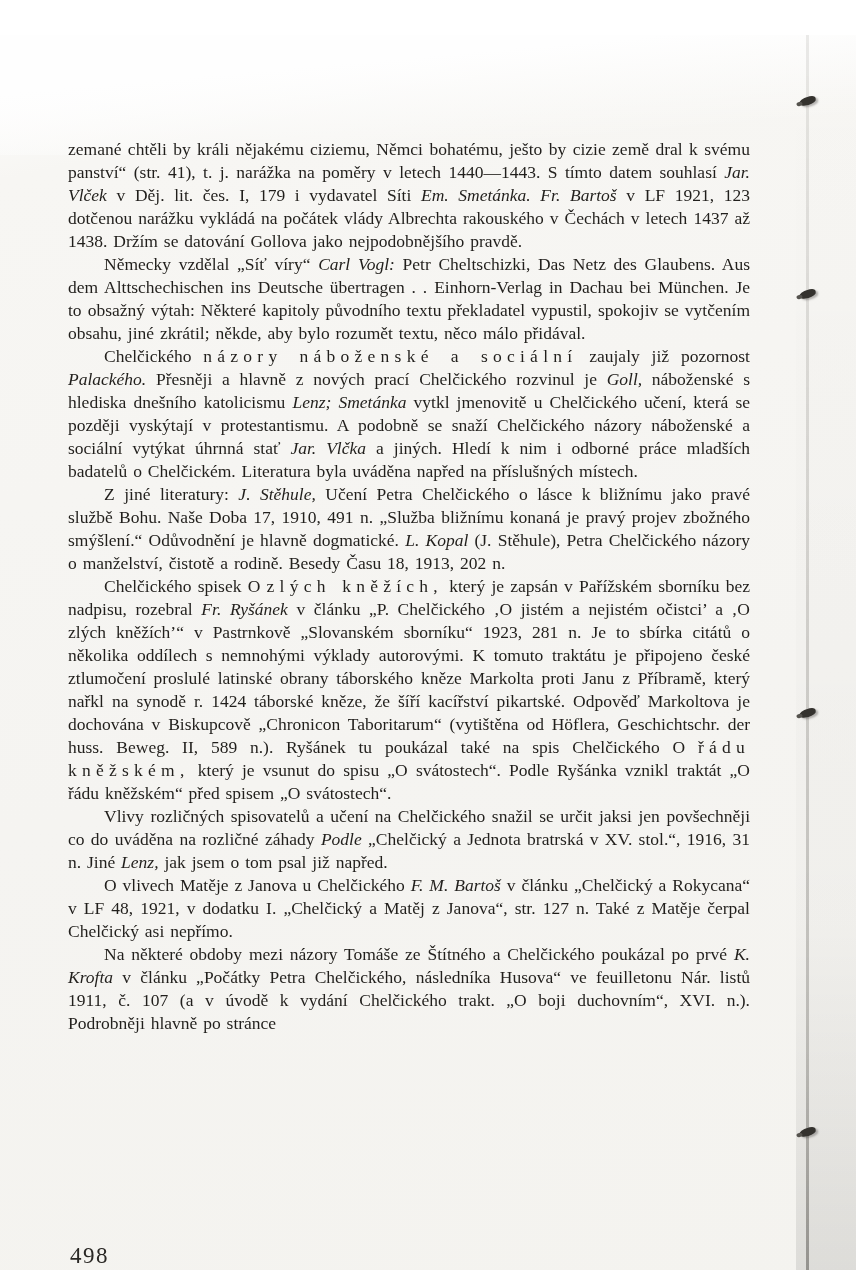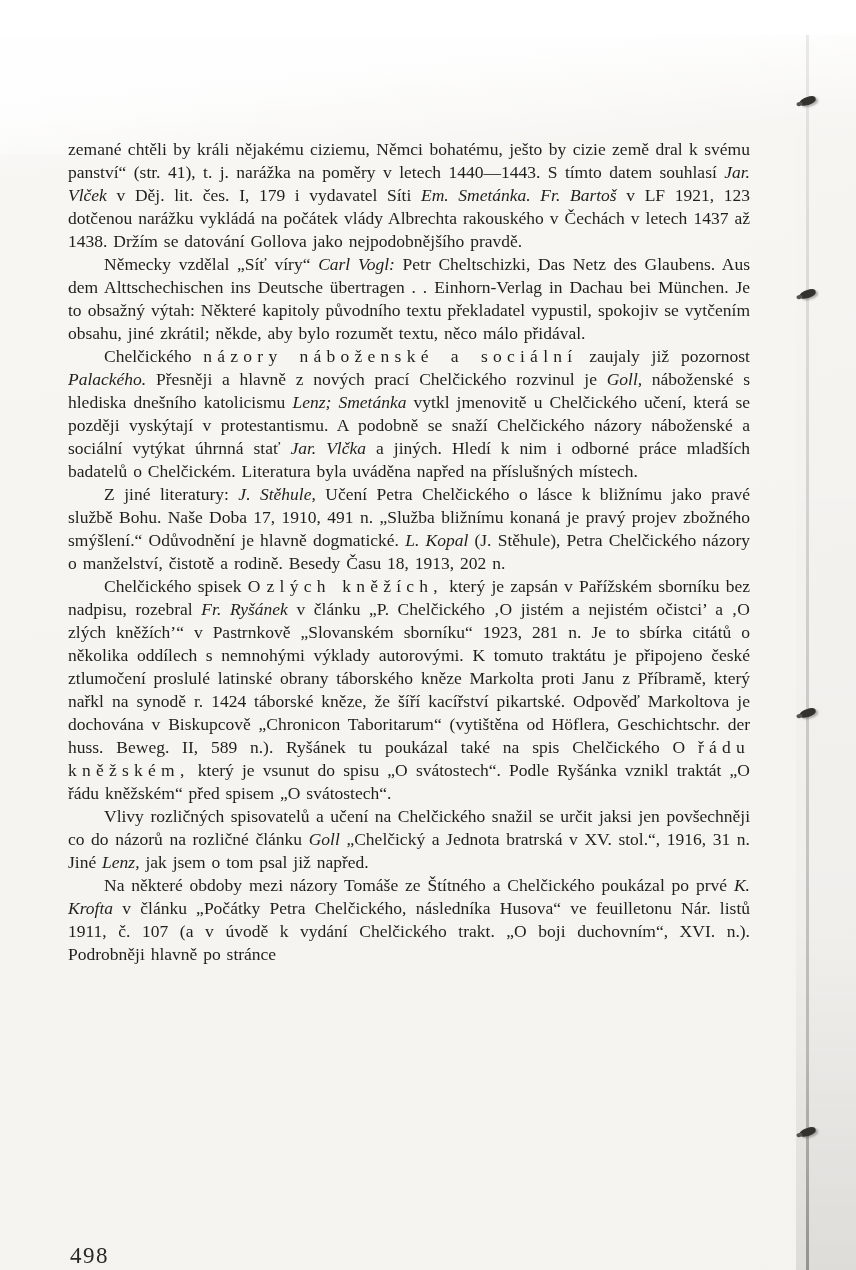--- a/index.html
+++ b/index.html
@@ -99,21 +99,22 @@
 </head>
 <body>
 
 <div class="scanned-page">
   <div class="text-block">
       <p class="noindent"><span class="n">zemané chtěli by králi nějakému ciziemu, Němci bohatému, ješto by cizie země dral k svému panství“ (str. 41), t. j. narážka na poměry v letech 1440—1443. S tímto datem souhlasí </span><span class="i">Jar. Vlček</span><span class="n"> v Děj. lit. čes. I, 179 i vydavatel Síti </span><span class="i">Em. Smetánka. Fr. Bartoš</span><span class="n"> v LF 1921, 123 dotčenou narážku vykládá na počátek vlády Albrechta rakouského v Čechách v letech 1437 až 1438. Držím se datování Gollova jako nejpodobnějšího pravdě.</span></p>
       <p><span class="n">Německy vzdělal „Síť víry“ </span><span class="i">Carl Vogl:</span><span class="n"> Petr Cheltschizki, Das Netz des Glaubens. Aus dem Alttschechischen ins Deutsche übertragen . . Einhorn-Verlag in Dachau bei München. Je to obsažný výtah: Některé kapitoly původního textu překladatel vypustil, spokojiv se vytčením obsahu, jiné zkrátil; někde, aby bylo rozumět textu, něco málo přidával.</span></p>
       <p><span class="n">Chelčického </span><span class="sp">názory náboženské a sociální</span><span class="n"> zaujaly již pozornost </span><span class="i">Palackého.</span><span class="n"> Přesněji a hlavně z nových prací Chelčického rozvinul je </span><span class="i">Goll,</span><span class="n"> náboženské s hlediska dnešního katolicismu </span><span class="i">Lenz; Smetánka</span><span class="n"> vytkl jmenovitě u Chelčického učení, která se později vyskýtají v protestantismu. A podobně se snaží Chelčického názory náboženské a sociální vytýkat úhrnná stať </span><span class="i">Jar. Vlčka</span><span class="n"> a jiných. Hledí k nim i odborné práce mladších badatelů o Chelčickém. Literatura byla uváděna napřed na příslušných místech.</span></p>
       <p><span class="n">Z jiné literatury: </span><span class="i">J. Stěhule,</span><span class="n"> Učení Petra Chelčického o lásce k bližnímu jako pravé službě Bohu. Naše Doba 17, 1910, 491 n. „Služba bližnímu konaná je pravý projev zbožného smýšlení.“ Odůvodnění je hlavně dogmatické. </span><span class="i">L. Kopal</span><span class="n"> (J. Stěhule), Petra Chelčického názory o manželství, čistotě a rodině. Besedy Času 18, 1913, 202 n.</span></p>
       <p><span class="n">Chelčického spisek O </span><span class="sp">zlých kněžích,</span><span class="n"> který je zapsán v Pařížském sborníku bez nadpisu, rozebral </span><span class="i">Fr. Ryšánek</span><span class="n"> v článku „P. Chelčického ‚O jistém a nejistém očistci’ a ‚O zlých kněžích’“ v Pastrnkově „Slovanském sborníku“ 1923, 281 n. Je to sbírka citátů o několika oddílech s nemnohými výklady autorovými. K tomuto traktátu je připojeno české ztlumočení proslulé latinské obrany táborského kněze Markolta proti Janu z Příbramě, který nařkl na synodě r. 1424 táborské kněze, že šíří kacířství pikartské. Odpověď Markoltova je dochována v Biskupcově „Chronicon Taboritarum“ (vytištěna od Höflera, Geschichtschr. der huss. Beweg. II, 589 n.). Ryšánek tu poukázal také na spis Chelčického O </span><span class="sp">řádu kněžském,</span><span class="n"> který je vsunut do spisu „O svátostech“. Podle Ryšánka vznikl traktát „O řádu kněžském“ před spisem „O svátostech“.</span></p>
-      <p><span class="n">Vlivy rozličných spisovatelů a učení na Chelčického snažil se určit jaksi jen povšechněji co do názorů na rozličné článku </span><span class="i">Goll</span><span class="n"> „Chelčický a Jednota bratrská v XV. stol.“, 1916, 31 n. Jiné </span><span class="i">Lenz,</span><span class="n"> jak jsem o tom psal již napřed.</span></p>
+      <p><span class="n">Vlivy rozličných spisovatelů a učení na Chelčického snažil se určit jaksi jen povšechněji co do uváděna na rozličné záhady </span><span class="i">Podle</span><span class="n"> „Chelčický a Jednota bratrská v XV. stol.“, 1916, 31 n. Jiné </span><span class="i">Lenz,</span><span class="n"> jak jsem o tom psal již napřed.</span></p>
+      <p><span class="n">O vlivech Matěje z Janova u Chelčického </span><span class="i">F. M. Bartoš</span><span class="n"> v článku „Chelčický a Rokycana“ v LF 48, 1921, v dodatku I. „Chelčický a Matěj z Janova“, str. 127 n. Také z Matěje čerpal Chelčický asi nepřímo.</span></p>
       <p><span class="n">Na některé obdoby mezi názory Tomáše ze Štítného a Chelčického poukázal po prvé </span><span class="i">K. Krofta</span><span class="n"> v článku „Počátky Petra Chelčického, následníka Husova“ ve feuilletonu Nár. listů 1911, č. 107 (a v úvodě k vydání Chelčického trakt. „O boji duchovním“, XVI. n.). Podrobněji hlavně po stránce</span></p>
     </div>
   <div class="page-number">498</div>
   <div class="page-edge-shade"></div>
   <div class="page-edge-line"></div>
   <div>
       <div class="binding-mark" style="top: 62px;"></div>
       <div class="binding-mark" style="top: 255px;"></div>
       <div class="binding-mark" style="top: 674px;"></div>
       <div class="binding-mark" style="top: 1093px;"></div>

